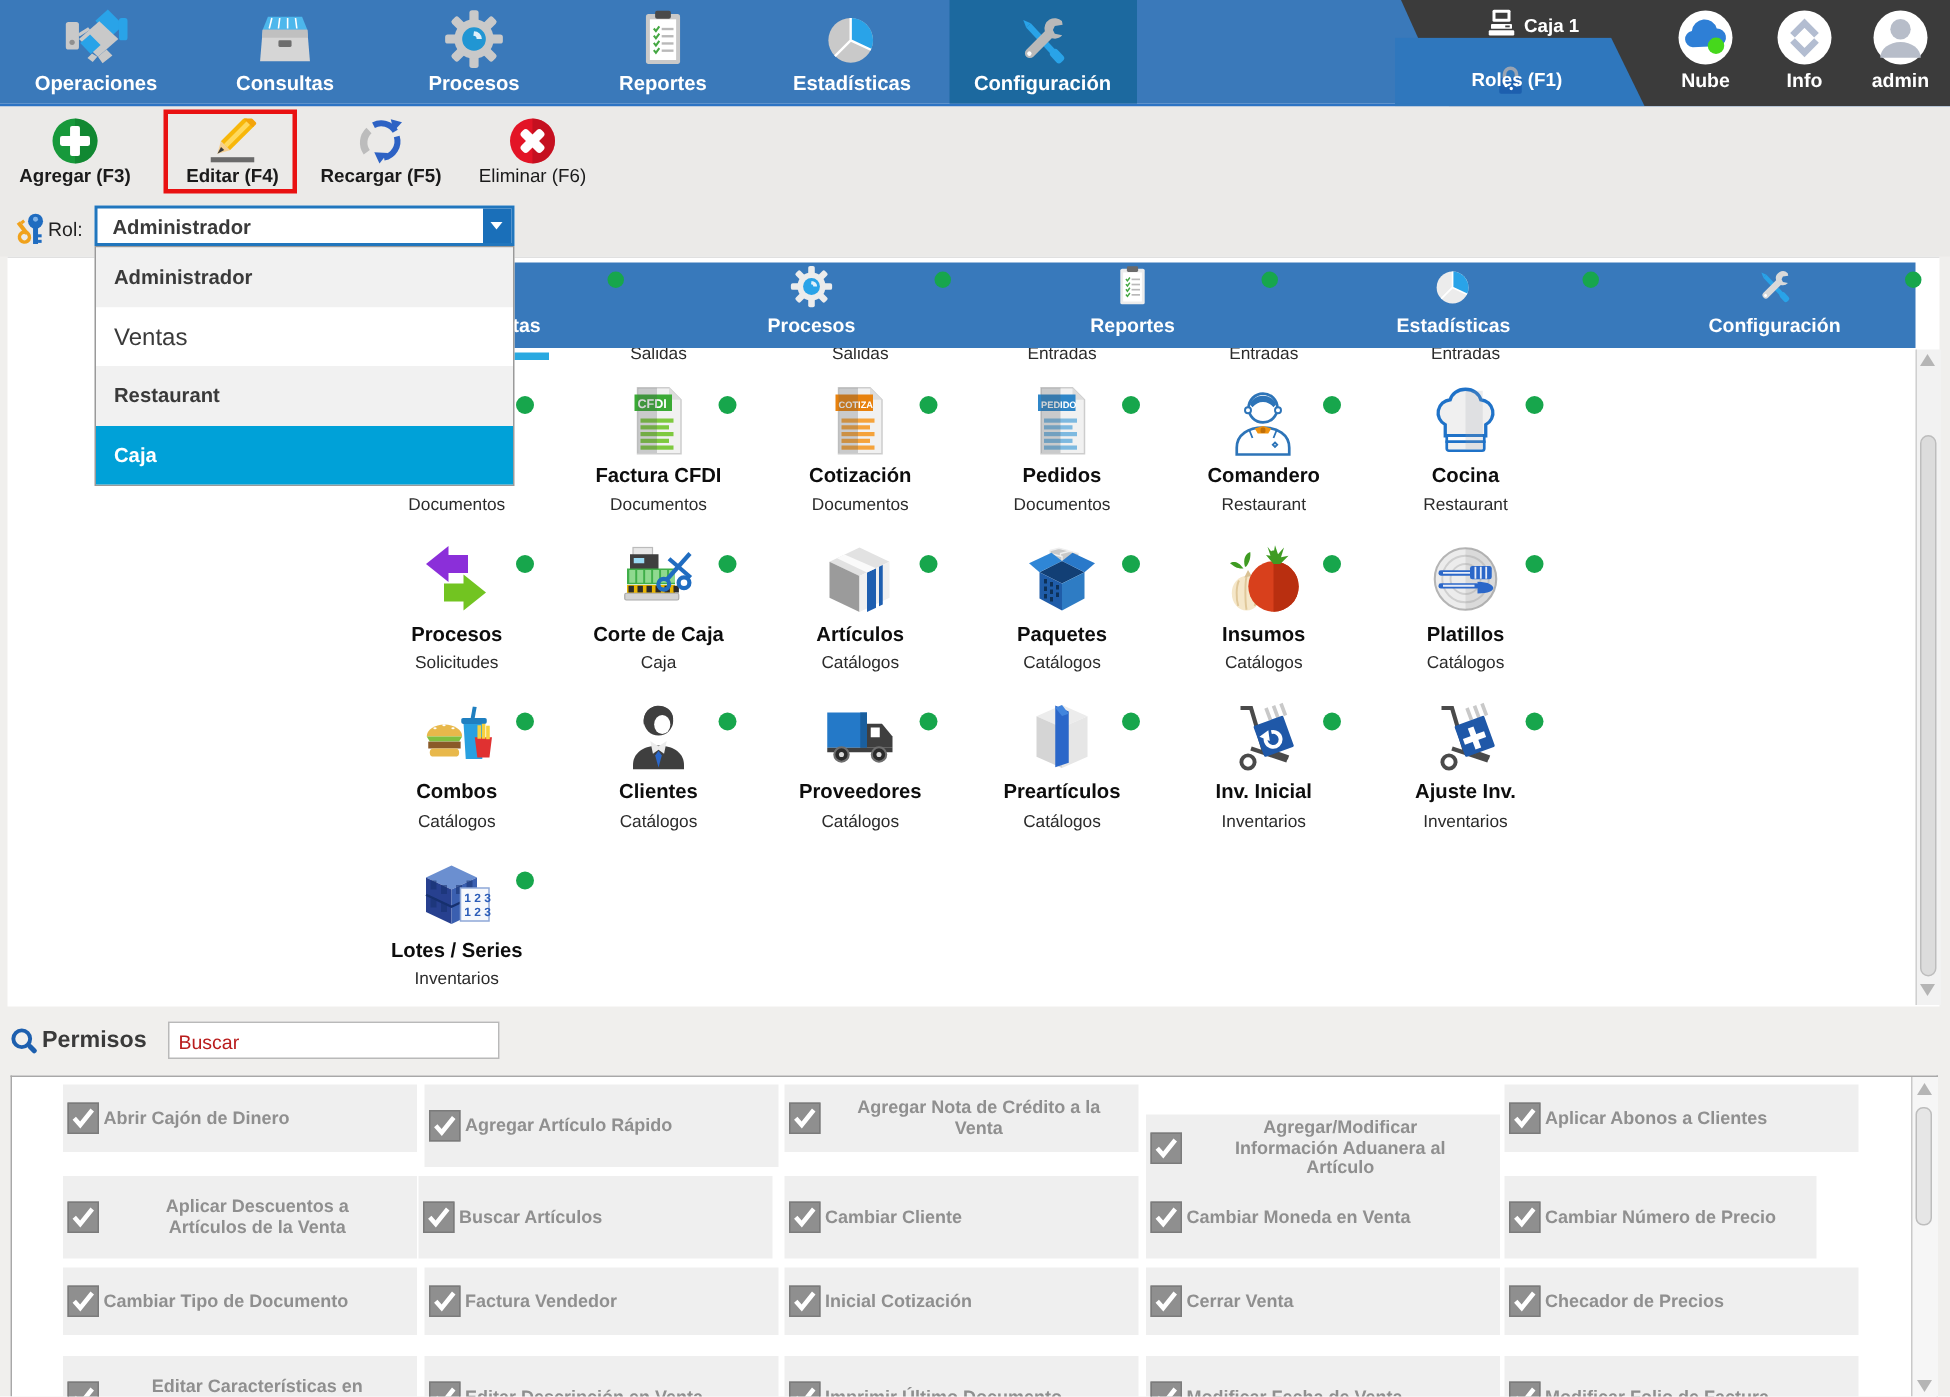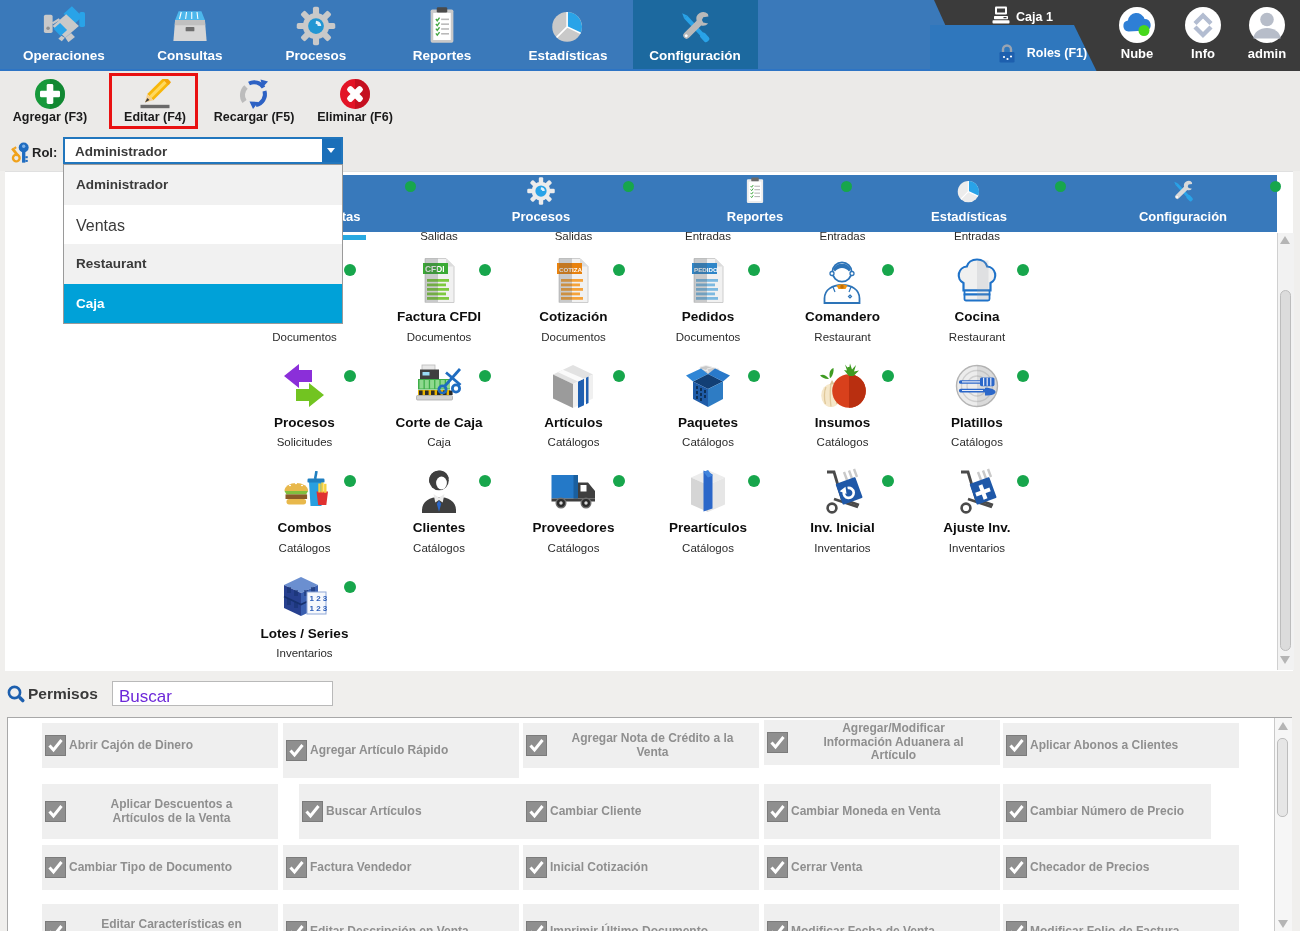--- a/index.html
+++ b/index.html
@@ -78,21 +78,21 @@
   </svg>
 <div class="wlab" style="left:1016px;top:10px;width:60px;text-align:left;font-size:12.5px">Caja 1</div>
 <div class="ab" style="left:930px;top:25px;width:180px;height:46px;background:#2f77bd;clip-path:polygon(0 0,80% 0,92.5% 100%,0 100%)"></div>
 <svg style="position:absolute;left:998px;top:43px" width="18" height="20" viewBox="0 0 18 20">
     <path d="M5 9 V6.5 a4 4 0 0 1 8 0 V9" stroke="#9aa4b2" stroke-width="2.4" fill="none"></path>
     <rect x="1.5" y="9" width="15" height="10.5" rx="1.2" fill="#1d5fae"></rect>
     <circle cx="6" cy="14" r="1.1" fill="#fff"></circle>
     <circle cx="9.5" cy="16" r="1.1" fill="#fff"></circle>
     <circle cx="13" cy="13.5" r="1.1" fill="#fff"></circle>
   </svg>
-<div class="wlab" style="left:1017px;top:46px;width:80px;text-align:center;font-size:12.5px">Roles (F1)</div>
+<div class="wlab" style="left:981px;top:46px;width:80px;text-align:left;font-size:12.5px">Roles (F1)</div>
 <div class="ab" style="left:1119px;top:7px;width:36px;height:36px;border-radius:50%;background:#fff"></div>
 <svg style="position:absolute;left:1119px;top:7px" width="36" height="36" viewBox="0 0 36 36">
     <path d="M9.5 24.5 a5.5 5.5 0 0 1 -0.6 -10.9 a8.5 8.5 0 0 1 16.6 -1.6 a6 6 0 0 1 2.3 11.6 z" fill="#2e7fd6"></path>
     <circle cx="25" cy="23.5" r="5.5" fill="#46d81c"></circle>
   </svg>
 <div class="wlab" style="left:1097px;top:46px;width:80px;font-size:13px">Nube</div>
 <div class="ab" style="left:1185px;top:7px;width:36px;height:36px;border-radius:50%;background:#fff"></div>
 <svg style="position:absolute;left:1185px;top:7px" width="36" height="36" viewBox="0 0 36 36">
     <path d="M10 16.5 L18 8.5 L26 16.5" stroke="#b3bdd1" stroke-width="4.4" fill="none"></path>
     <path d="M10 20 L18 28 L26 20" stroke="#b3bdd1" stroke-width="4.4" fill="none"></path>
@@ -132,35 +132,35 @@
   </svg>
 <div class="ab ctr" style="left:184px;top:110px;width:140px;font-weight:bold;font-size:12.5px;color:#1a1a1a">Recargar (F5)</div>
 <svg style="position:absolute;left:339px;top:78px" width="32" height="32" viewBox="0 0 32 32">
     <circle cx="16" cy="16" r="15" fill="#e31426"></circle>
     <path d="M16 1 a15 15 0 0 1 0 30 z" fill="#b00d1c" opacity="0.6"></path>
     <g transform="rotate(45 16 16)">
       <rect x="12.9" y="6.5" width="6.2" height="19" rx="2.4" fill="#fff"></rect>
       <rect x="6.5" y="12.9" width="19" height="6.2" rx="2.4" fill="#fff"></rect>
     </g>
   </svg>
-<div class="ab ctr" style="left:285px;top:110px;width:140px;font-weight:bold;font-size:12.5px;color:#1a1a1a">Eliminar (F6)</div>
+<div class="ab ctr" style="left:285px;top:110px;width:140px;font-weight:normal;font-size:12.5px;color:#1a1a1a">Eliminar (F6)</div>
 <div class="ab" style="left:109px;top:73px;width:83px;height:50px;border:3px solid #e91111"></div>
 <svg style="position:absolute;left:8px;top:140px" width="24" height="25" viewBox="0 0 26 26">
     <g transform="rotate(-38 9 19)">
       <circle cx="9" cy="19" r="3.6" stroke="#f0a21c" stroke-width="2.6" fill="none"></circle>
       <rect x="10.5" y="8" width="3" height="10" fill="#f0a21c"></rect>
       <rect x="13.5" y="8.5" width="2.6" height="2.2" fill="#f0a21c"></rect>
     </g>
     <circle cx="17" cy="7.5" r="5.4" fill="#1f6cc0"></circle>
     <circle cx="17" cy="6.2" r="1.8" fill="#7fb3e8"></circle>
     <rect x="15.2" y="12" width="3.6" height="12" fill="#1f6cc0"></rect>
     <rect x="18.8" y="17" width="2.6" height="2.2" fill="#1f6cc0"></rect>
     <rect x="18.8" y="21" width="2.6" height="2.2" fill="#1f6cc0"></rect>
   </svg>
-<div class="ab" style="left:32px;top:145px;font-weight:bold;font-size:13px;color:#222">Rol:</div>
+<div class="ab" style="left:32px;top:145px;font-weight:normal;font-size:13px;color:#222">Rol:</div>
 <div class="ab" style="left:63px;top:137px;width:280px;height:27px;background:#fff;border:2px solid #2176bd;box-sizing:border-box"></div>
 <div class="ab" style="left:75px;top:144px;font-weight:bold;font-size:13.5px;color:#3a3a3a">Administrador</div>
 <div class="ab" style="left:322px;top:139px;width:19px;height:23px;background:#1a6fb9"></div>
 <div class="ab" style="left:326.5px;top:148px;width:0;height:0;border-left:4.5px solid transparent;border-right:4.5px solid transparent;border-top:5.5px solid #fff"></div>
 <div class="ab" style="left:5px;top:171px;width:1288px;height:499px;background:#fff;border-top:1px solid #e0e0e0"></div>
 <div class="ab" style="left:64px;top:175px;width:1213px;height:57px;background:#3879bb"></div>
 <svg style="position:absolute;left:98px;top:176px" width="30" height="30" viewBox="0 0 48 48">
     <rect x="1" y="11" width="10" height="21" rx="2" fill="#e8e8e8"></rect>
     <circle cx="5.8" cy="26.5" r="2" fill="#8f8f8f"></circle>
     <path d="M10 20 l8 -5 l1.5 2 l-8 5 z" fill="#e8e8e8"></path>
@@ -548,21 +548,21 @@
 <div class="ab" style="left:64px;top:244.0px;width:278px;height:39.5px;background:#f1f1f1;z-index:31"></div>
 <div class="ab" style="left:76px;top:256.0px;font-weight:bold;font-size:13.5px;color:#3a3a3a;z-index:32">Restaurant</div>
 <div class="ab" style="left:64px;top:283.5px;width:278px;height:39.5px;background:#00a1d8;z-index:31"></div>
 <div class="ab" style="left:76px;top:295.5px;font-weight:bold;font-size:13.5px;color:#ffffff;z-index:32">Caja</div>
 <svg style="position:absolute;left:6px;top:684px" width="20" height="20" viewBox="0 0 20 20">
     <circle cx="8.5" cy="8.5" r="5.6" stroke="#1d5fae" stroke-width="2.6" fill="none"></circle>
     <rect x="12.6" y="11.6" width="7" height="3.4" rx="1.4" transform="rotate(45 13.5 13.5)" fill="#1d5fae"></rect>
   </svg>
 <div class="ab" style="left:28px;top:685px;font-weight:bold;font-size:15.5px;color:#3a3a3a">Permisos</div>
 <div class="ab" style="left:112px;top:681px;width:221px;height:25px;background:#fff;border:1px solid #b9b9b9;box-sizing:border-box"></div>
-<div class="ab" style="left:119px;top:687px;font-size:17px;color:#6d28d9">Buscar</div>
+<div class="ab" style="left:119px;top:687px;font-size:13px;color:#b91c1c">Buscar</div>
 <div class="ab" style="left:7px;top:717px;width:1285px;height:214px;background:#fff;border:1px solid #a8a8a8;border-bottom:none;box-sizing:border-box"></div>
 <div class="pitem" style="left:42px;top:723px;width:236px;height:45px;z-index:3">
     <div class="cbx">
       <svg width="19" height="19" viewBox="0 0 19 19" style="position:absolute;left:0;top:0">
         <path d="M3.5 9.5 l4 4.5 l8 -10" stroke="#fff" stroke-width="3" fill="none"></path>
       </svg>
     </div>
     <div class="tx" style="">Abrir Cajón de Dinero</div>
   </div>
 <div class="pitem" style="left:283px;top:723px;width:236px;height:55px;z-index:3">
@@ -574,21 +574,21 @@
     <div class="tx" style="">Agregar Artículo Rápido</div>
   </div>
 <div class="pitem" style="left:523px;top:723px;width:236px;height:45px;z-index:3">
     <div class="cbx">
       <svg width="19" height="19" viewBox="0 0 19 19" style="position:absolute;left:0;top:0">
         <path d="M3.5 9.5 l4 4.5 l8 -10" stroke="#fff" stroke-width="3" fill="none"></path>
       </svg>
     </div>
     <div class="tx" style="text-align:center;flex:1;margin-right:4px">Agregar Nota de Crédito a la<br>Venta</div>
   </div>
-<div class="pitem" style="left:764px;top:720px;width:236px;height:45px;z-index:3">
+<div class="pitem" style="left:764px;top:743px;width:236px;height:45px;z-index:3">
     <div class="cbx">
       <svg width="19" height="19" viewBox="0 0 19 19" style="position:absolute;left:0;top:0">
         <path d="M3.5 9.5 l4 4.5 l8 -10" stroke="#fff" stroke-width="3" fill="none"></path>
       </svg>
     </div>
     <div class="tx" style="text-align:center;flex:1;margin-right:4px">Agregar/Modificar<br>Información Aduanera al<br>Artículo</div>
   </div>
 <div class="pitem" style="left:1003px;top:723px;width:236px;height:45px;z-index:3">
     <div class="cbx">
       <svg width="19" height="19" viewBox="0 0 19 19" style="position:absolute;left:0;top:0">
@@ -598,21 +598,21 @@
     <div class="tx" style="">Aplicar Abonos a Clientes</div>
   </div>
 <div class="pitem" style="left:42px;top:784px;width:236px;height:55px;z-index:3">
     <div class="cbx">
       <svg width="19" height="19" viewBox="0 0 19 19" style="position:absolute;left:0;top:0">
         <path d="M3.5 9.5 l4 4.5 l8 -10" stroke="#fff" stroke-width="3" fill="none"></path>
       </svg>
     </div>
     <div class="tx" style="text-align:center;flex:1;margin-right:4px">Aplicar Descuentos a<br>Artículos de la Venta</div>
   </div>
-<div class="pitem" style="left:299px;top:784px;width:236px;height:55px;z-index:3">
+<div class="pitem" style="left:279px;top:784px;width:236px;height:55px;z-index:3">
     <div class="cbx">
       <svg width="19" height="19" viewBox="0 0 19 19" style="position:absolute;left:0;top:0">
         <path d="M3.5 9.5 l4 4.5 l8 -10" stroke="#fff" stroke-width="3" fill="none"></path>
       </svg>
     </div>
     <div class="tx" style="">Buscar Artículos</div>
   </div>
 <div class="pitem" style="left:523px;top:784px;width:236px;height:55px;z-index:3">
     <div class="cbx">
       <svg width="19" height="19" viewBox="0 0 19 19" style="position:absolute;left:0;top:0">

